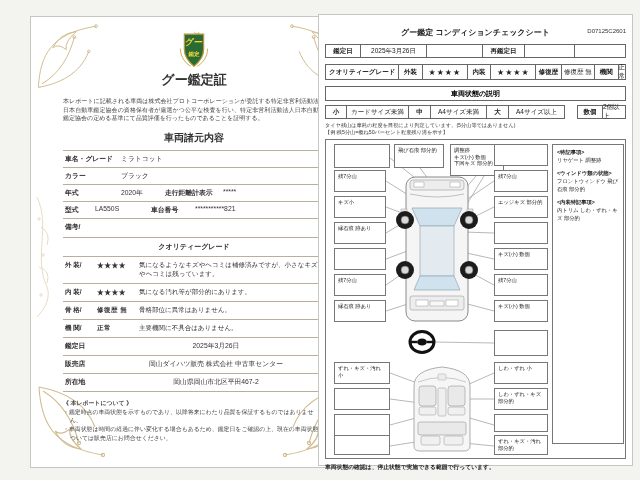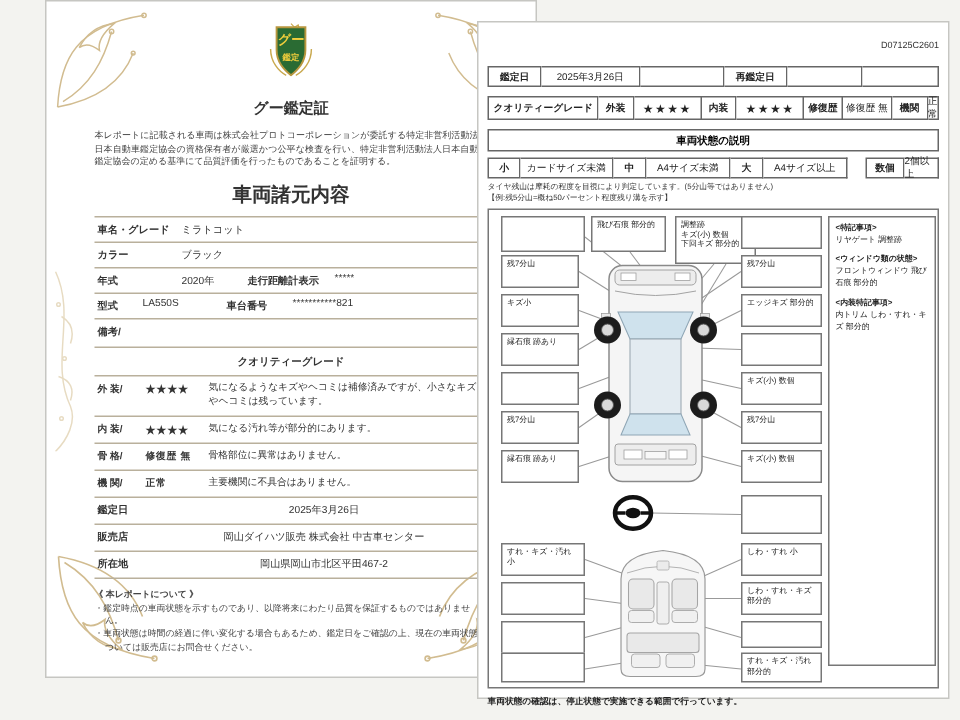--- a/index.html
+++ b/index.html
@@ -1,33 +1,33 @@
 <!DOCTYPE html>
 <html><head>
 <meta charset="utf-8">
 <style>
   html,body{margin:0;padding:0;background:#e9e9e6;font-family:"Liberation Sans",sans-serif;}
   .sheet{position:relative;width:640px;height:480px;background:#f3f3f0;overflow:hidden;}
   .page{position:absolute;background:#fff;border:1px solid #c6c6c2;box-sizing:border-box;}
   
-  .page-left{left:30px;top:0;width:328px;height:452px;}
+  .page-left{left:30px;top:16px;width:328px;height:452px;}
   .orn{position:absolute;opacity:.9;pointer-events:none;}
   .orn.tl{left:2px;top:2px;}
   .orn.tr{right:2px;top:2px;transform:scaleX(-1);}
   .orn.bl{left:2px;bottom:2px;transform:scaleY(-1);}
   .orn.br{right:2px;bottom:2px;transform:scale(-1,-1);}
   .orn.ml{left:0;top:180px;opacity:.55;}
   .orn.mr{right:0;top:180px;transform:scaleX(-1);opacity:.55;}
   .lp-content{position:relative;padding:14px 32px 0 32px;text-align:center;}
   .crest{margin:0 auto;display:block;}
   .lp-title{font-family:"DejaVu Serif",serif;font-style:italic;font-weight:bold;
     color:#c2a153;font-size:19px;margin-top:2px;letter-spacing:1px;}
-  .lp-sub{font-size:10px;font-weight:bold;color:#333;margin-top:14px;}
+  .lp-sub{font-size:13px;font-weight:bold;color:#333;margin-top:4px;}
   .lp-intro{font-size:6px;color:#444;text-align:justify;line-height:1.45;margin-top:8px;}
-  .lp-spec-header{font-size:13px;font-weight:bold;color:#333;margin-top:8px;}
+  .lp-spec-header{font-size:10px;font-weight:bold;color:#333;margin-top:8px;}
   .ltable{margin-top:5px;border-bottom:1px solid #b9b09c;}
   .lrow{display:flex;align-items:flex-start;border-top:1px solid #b9b09c;
     padding:3px 2px;font-size:6.8px;color:#333;text-align:left;min-height:8px;}
   .lrow .ll{width:56px;font-weight:bold;flex:none;}
   .lrow .lv{flex:1;}
   .lrow .ll2{width:58px;font-weight:bold;flex:none;}
   .lrow .lv2{width:44px;flex:none;}
   .lrow.center-head{justify-content:center;font-weight:bold;font-size:7px;padding:4px 0;}
   .grow{display:flex;align-items:flex-start;border-top:1px solid #b9b09c;
     padding:4px 2px;font-size:6.5px;color:#333;text-align:left;}
@@ -213,20 +213,21 @@
         <div class="ai">・車両状態は時間の経過に伴い変化する場合もあるため、鑑定日をご確認の上、現在の車両状態については販売店にお問合せください。</div>
 
       </div>
 
     </div>
   </div>
 
   <div class="page page-right">
     <div class="rp-inner">
       <div class="rp-titlebar">
+        <div class="rp-title">グー鑑定 コンディションチェックシート</div>
         <div class="rp-docnum">D07125C2601</div>
       </div>
 
       <div class="cells">
         <div class="c k" style="width:36px">鑑定日</div>
         <div class="c" style="width:66px">2025年3月26日</div>
         <div class="c" style="width:56px"></div>
         <div class="c k" style="width:42px">再鑑定日</div>
         <div class="c" style="width:50px"></div>
         <div class="c" style="flex:1"></div>

